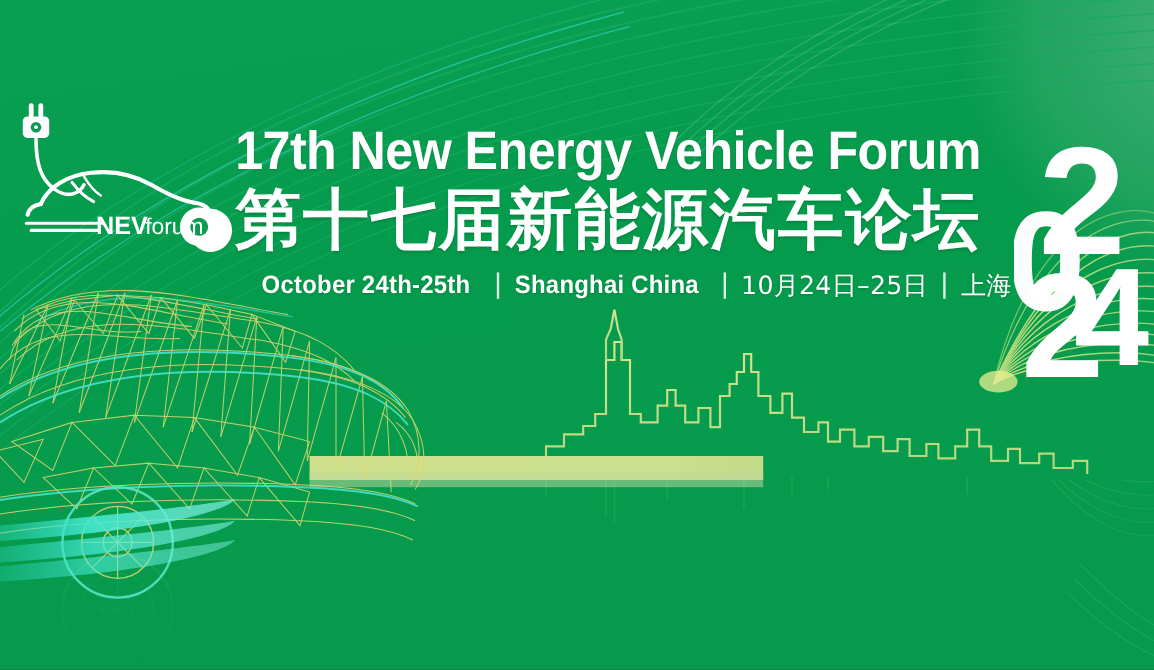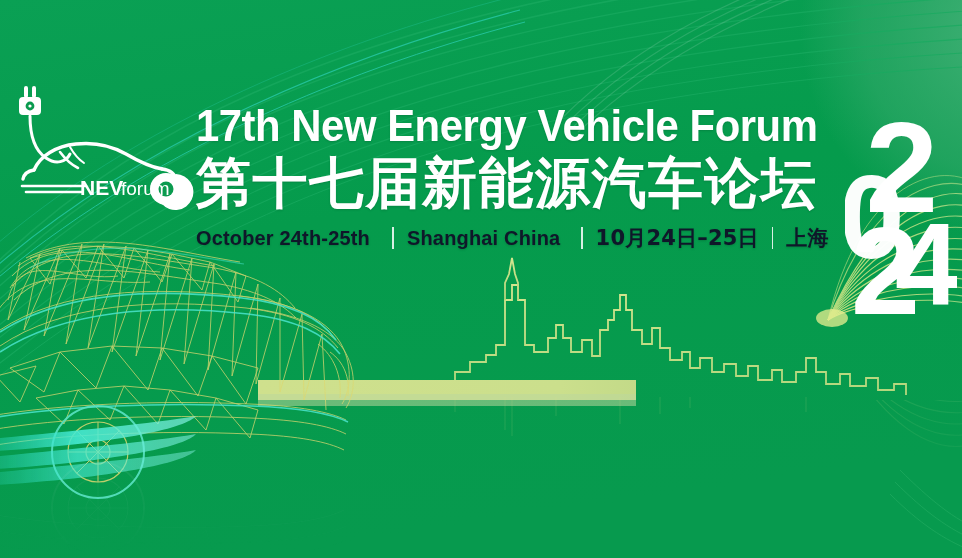--- a/index.html
+++ b/index.html
@@ -38,38 +38,39 @@
     line-height:62px;
     font-weight:bold;
     letter-spacing:1.5px;
     white-space:nowrap;
     font-family:"DejaVu Sans","Liberation Sans",sans-serif;
     text-shadow:0 1px 2px rgba(0,60,30,.22);
   }
   .title-cn.line3{letter-spacing:1px;}
   #meta{
     margin-top:10px;
-    color:#0f172a;
+    color:#ffffff;
     font-size:21px;
     font-weight:bold;
     letter-spacing:0.2px;
     white-space:nowrap;
     display:flex;align-items:center;
     font-family:"Liberation Sans","DejaVu Sans",sans-serif;
     text-shadow:0 1px 2px rgba(0,60,30,.25);
+    margin-left:22px;
   }
   #meta .seg{transform:scaleX(0.95);transform-origin:left center;}
   #meta .sep{
     display:inline-block;
     width:1.5px;height:22px;
     background:rgba(255,255,255,.85);
     margin:0 13px;
     flex:0 0 auto;
   }
-  #meta .cnseg{font-family:"DejaVu Sans","Liberation Sans",sans-serif;font-weight:700;}
+  #meta .cnseg{font-family:"DejaVu Sans","Liberation Sans",sans-serif;font-weight:400;}
 
   
   #year{
     position:absolute;left:845px;top:108px;width:112px;height:212px;
     color:#ffffff;
   }
   #year svg{width:100%;height:100%;display:block;}
 </style>
 </head>
 <body>

